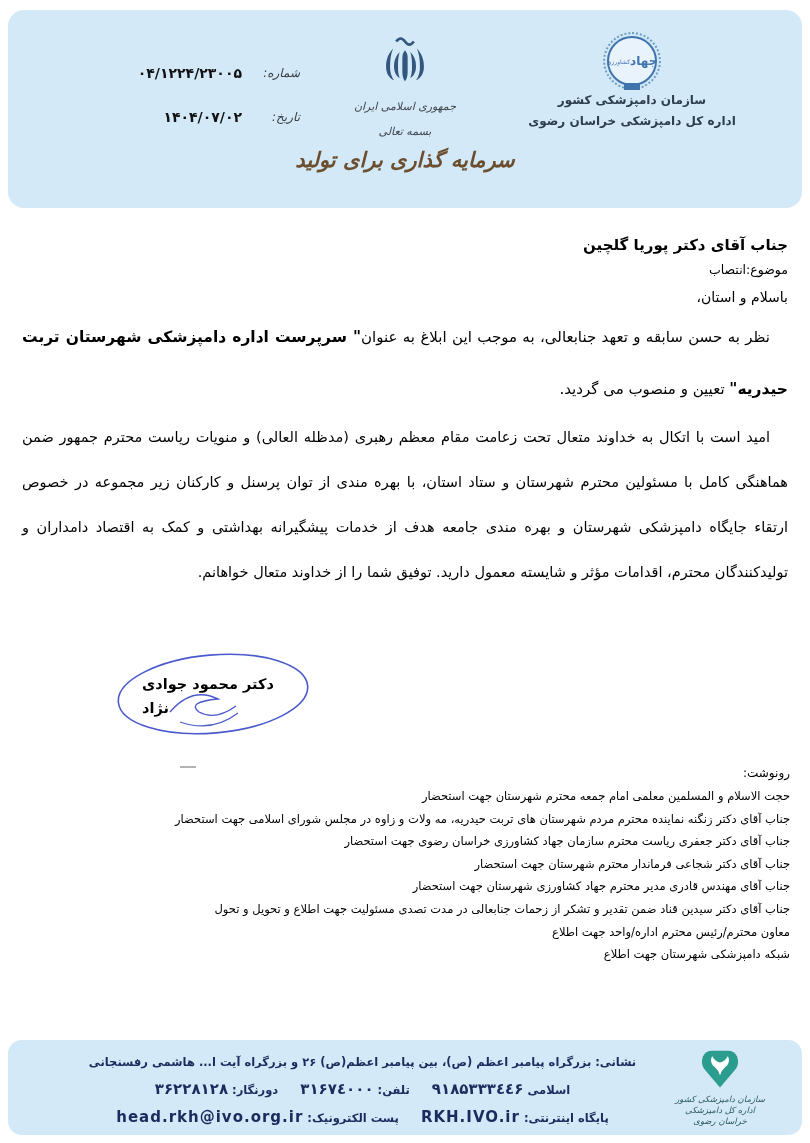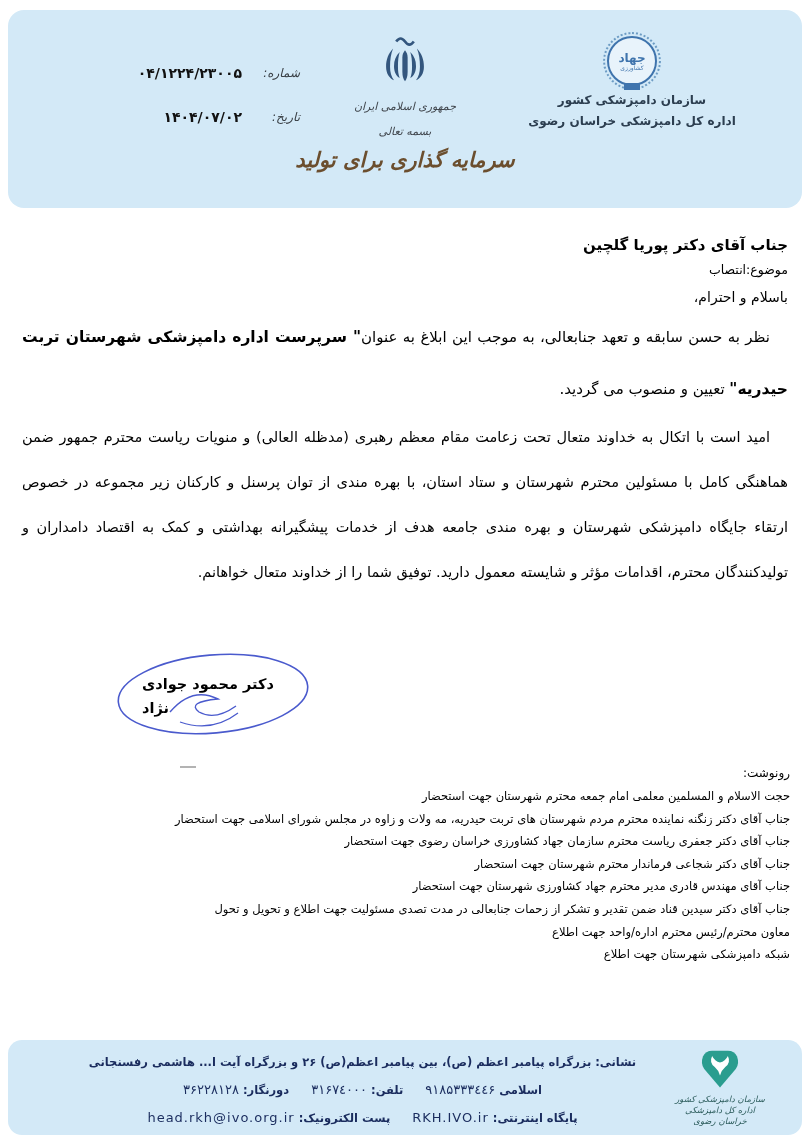--- a/index.html
+++ b/index.html
@@ -6,21 +6,21 @@
   html,body { width:810px; height:1143px; background:#fff; overflow:hidden;
               font-family:"DejaVu Sans", sans-serif; }
   .page { position:relative; width:810px; height:1143px; background:#ffffff; direction:rtl; }
 
   
   .header-box { position:absolute; top:10px; left:8px; width:794px; height:198px;
                 background:#d3e9f7; border-radius:16px; }
   .org-block { position:absolute; top:26px; right:55px; width:230px; text-align:center; }
   .jahad-logo { width:50px; height:50px; margin:0 auto 4px; border-radius:50%;
                 border:2px solid #3f74ad; outline:2px dotted #6d9cc4; outline-offset:2px;
-                background:#e8f3fb; display:flex; flex-direction:column; align-items:center;
+                background:#e8f3fb; display:flex; flex-direction:row; align-items:center;
                 justify-content:center; position:relative; }
   .jahad-logo .t1 { font-size:12px; font-weight:bold; color:#3f74ad; line-height:12px; }
   .jahad-logo .t2 { font-size:6px; color:#3f74ad; line-height:7px; }
   .jahad-logo .ribbon { position:absolute; bottom:-6px; width:16px; height:7px; background:#3f74ad; }
   .org-line { font-size:12px; font-weight:bold; color:#2c3e50; line-height:21px; }
 
   .emblem-block { position:absolute; top:22px; left:50%; transform:translateX(-50%);
                   width:260px; text-align:center; }
   .emblem-svg { display:block; margin:0 auto; }
   .republic { font-size:11px; color:#41474e; font-style:italic; margin-top:4px; }
@@ -56,21 +56,21 @@
   .cc-list li { font-size:11.5px; font-weight:normal; color:#000; line-height:22.6px; text-align:right; }
 
   
   .footer-box { position:absolute; top:1040px; left:8px; width:794px; height:95px;
                 background:#d3e9f7; border-radius:14px; }
   .vet-logo-block { position:absolute; top:8px; right:32px; width:100px; text-align:center; }
   .vet-caption { font-size:8.5px; color:#2c5c5c; font-style:italic; line-height:11px; }
   .footer-lines { position:absolute; top:9px; right:140px; left:55px; text-align:center;
                   direction:rtl; color:#1a2c5e; }
   .f-row { line-height:27px; font-size:11.5px; font-weight:bold; }
-  .f-val { font-size:13px; font-weight:normal; letter-spacing:1px; }
+  .f-val { font-size:15px; font-weight:bold; letter-spacing:1px; }
   .f-sep { display:inline-block; width:14px; }
   .ltr { direction:ltr; unicode-bidi:embed; font-family:"DejaVu Sans", sans-serif; }
 </style>
 </head>
 <body>
 
 <div class="page">
 
   <div class="header-box">
 
@@ -108,21 +108,21 @@
       <div class="nd-row">
         <span class="nd-label">تاریخ:</span>
         <span class="nd-value">۱۴۰۴/۰۷/۰۲</span>
       </div>
     </div>
   </div>
 
   <div class="content">
     <div class="recipient">جناب آقای دکتر پوریا گلچین</div>
     <div class="subject">موضوع:انتصاب</div>
-    <div class="salutation">باسلام و احترام،</div>
+    <div class="salutation">باسلام و استان،</div>
     <p class="para1"><span>نظر به حسن سابقه و تعهد جنابعالی،  به موجب این ابلاغ به عنوان</span><span class="bold-part">" سرپرست اداره دامپزشکی شهرستان تربت حیدریه"</span><span> تعیین و منصوب می گردید.</span></p>
     <p class="para2">امید است با اتکال به خداوند متعال تحت زعامت مقام معظم رهبری (مدظله العالی) و منویات ریاست محترم جمهور ضمن هماهنگی کامل با مسئولین محترم شهرستان و ستاد استان، با بهره مندی از توان پرسنل و کارکنان زیر مجموعه در خصوص ارتقاء جایگاه دامپزشکی شهرستان و بهره مندی جامعه هدف از خدمات پیشگیرانه بهداشتی و کمک به اقتصاد دامداران و تولیدکنندگان محترم، اقدامات مؤثر و شایسته معمول دارید. توفیق شما را از خداوند متعال خواهانم.</p>
   </div>
 
   <div class="sig-block">
     <div class="sig-name">
       <div>دکتر محمود جوادی</div>
       <div>نژاد</div>
     </div>
     <svg class="sig-stamp" width="210" height="105" viewBox="0 0 210 105">

